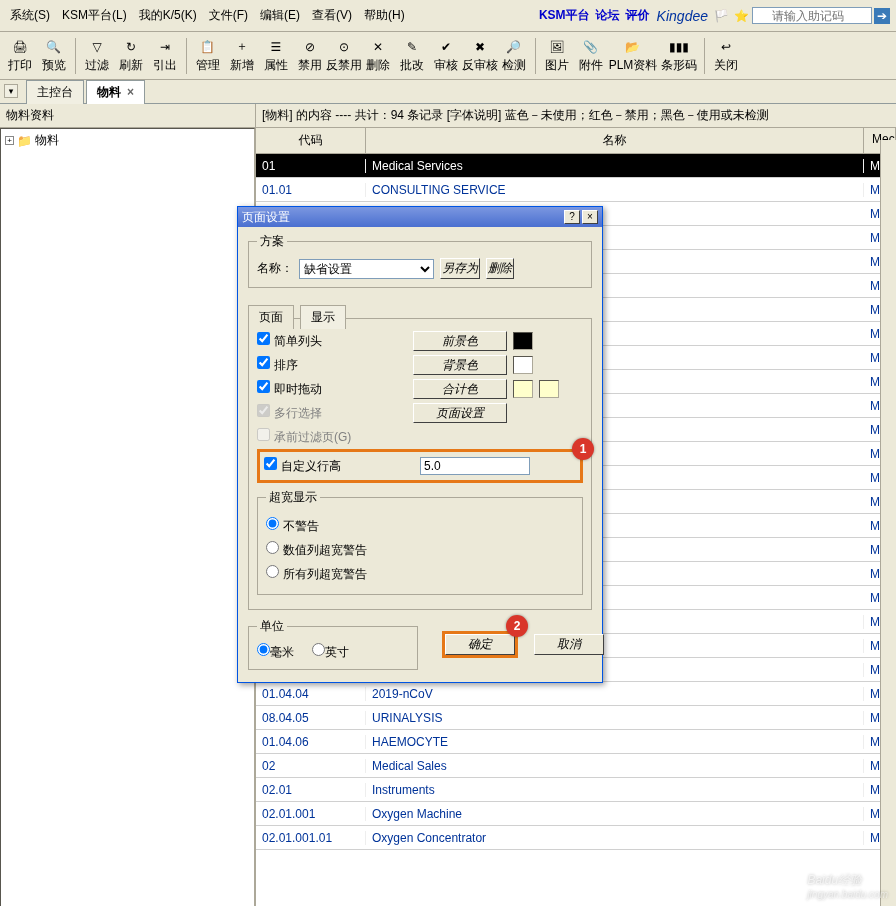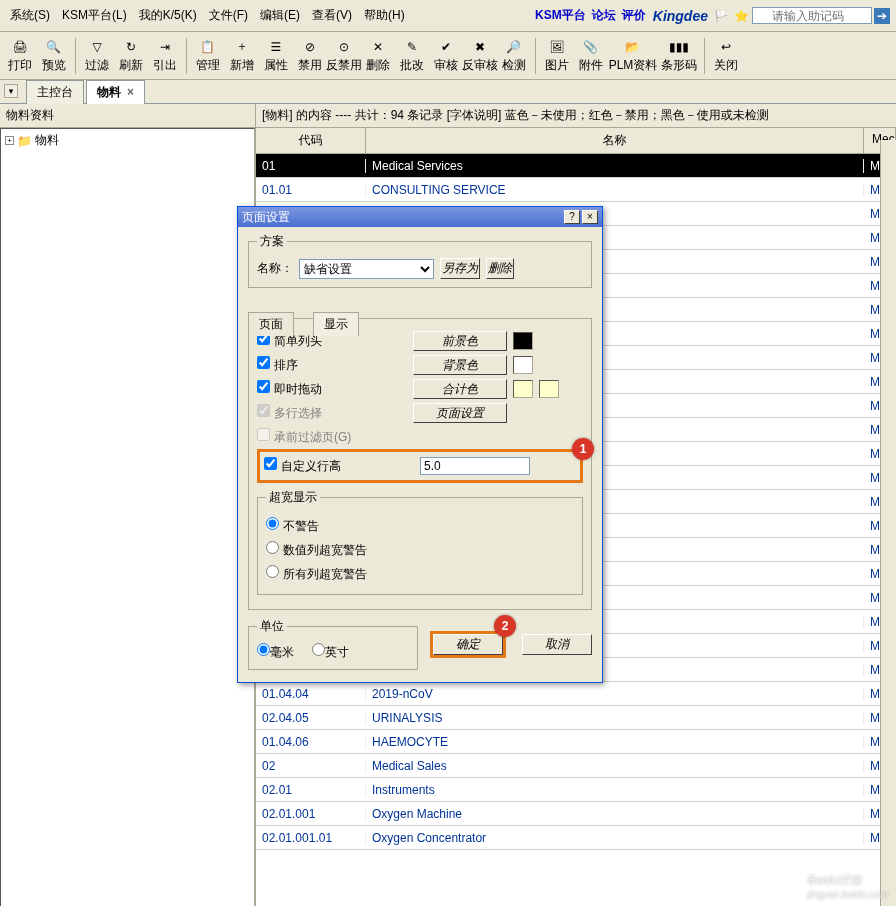--- a/index.html
+++ b/index.html
@@ -3,21 +3,21 @@
 <meta charset="utf-8">
 <style>
 * { box-sizing: border-box; margin: 0; padding: 0; font-family: "SimSun", "Microsoft YaHei", sans-serif; font-size: 12px; }
 body { background: #d4d0c8; width: 896px; height: 906px; overflow: hidden; position: relative; }
 
 
 .menubar { background: #ece9d8; height: 32px; display: flex; align-items: center; padding: 0 4px; border-bottom: 1px solid #aca899; }
 .menubar .menu-item { padding: 2px 6px; color: #000; cursor: pointer; }
 .menubar .spacer { flex: 1; }
 .menubar .brand-link { color: #0000cc; padding: 0 3px; font-weight: bold; }
-.menubar .brand-kingdee { color: #0033a0; font-weight: bold; font-style: italic; font-size: 14px; padding: 0 4px; }
+.menubar .brand-kingdee { color: #0033a0; font-weight: normal; font-style: italic; font-size: 14px; padding: 0 4px; }
 .menubar .search-box { width: 120px; height: 17px; border: 1px solid #7f9db9; background: #fff; padding: 0 19px; color: #888; }
 .menubar .icon { width: 16px; height: 16px; display: inline-flex; align-items: center; justify-content: center; margin: 0 2px; }
 
 
 .toolbar { background: #ece9d8; height: 48px; display: flex; align-items: center; padding: 2px 4px; border-bottom: 1px solid #aca899; gap: 2px; }
 .toolbar .tb-btn { width: 32px; height: 44px; display: flex; flex-direction: column; align-items: center; justify-content: center; gap: 1px; cursor: pointer; }
 .toolbar .tb-btn .tb-icon { width: 18px; height: 18px; display: flex; align-items: center; justify-content: center; }
 .toolbar .tb-btn .tb-label { font-size: 12px; color: #000; white-space: nowrap; }
 .toolbar .sep { width: 1px; height: 36px; background: #aca899; margin: 0 3px; }
 
@@ -61,21 +61,21 @@
 
 fieldset { border: 1px solid #aca899; padding: 8px 8px; margin-bottom: 6px; }
 fieldset legend { padding: 0 3px; }
 
 .scheme-row { display: flex; align-items: center; gap: 6px; }
 .scheme-row label { }
 .scheme-row select { width: 135px; height: 20px; background: #fff; border: 1px solid #7f9db9; }
 .winbtn { height: 21px; padding: 0 1px; background: #ece9d8; border: 1px solid #404040; border-top-color: #fff; border-left-color: #fff; cursor: pointer; font-style: italic; }
 
 .inner-tabs { display: flex; border-bottom: 1px solid #aca899; margin-top: 4px; }
-.inner-tabs .itab { padding: 3px 10px; border: 1px solid #aca899; border-bottom: none; background: #f1efe2; margin-right: 19px; position: relative; top: 18px; cursor: pointer; }
+.inner-tabs .itab { padding: 3px 10px; border: 1px solid #aca899; border-bottom: none; background: #f1efe2; margin-right: 6px; position: relative; top: 11px; cursor: pointer; }
 .inner-tabs .itab.active { background: #ece9d8; }
 
 .page-panel { border: 1px solid #aca899; border-top: none; padding: 10px 8px 8px 8px; }
 .page-panel .opt-row { display: flex; align-items: center; height: 24px; gap: 6px; }
 .page-panel .opt-row input[type=checkbox], .page-panel .opt-row input[type=radio] { margin-right: 4px; }
 .page-panel .opt-row .disabled { color: #808080; }
 .page-panel .left-col { width: 150px; }
 .page-panel .right-col { display: flex; align-items: center; gap: 6px; }
 .page-panel .color-btn { width: 94px; height: 20px; }
 .page-panel .swatch { width: 20px; height: 18px; border: 1px inset #aca899; }
@@ -335,21 +335,21 @@
           <div class="cell cell-code">01.04.03</div>
           <div class="cell cell-name">COAGULATION</div>
           <div class="cell cell-ext">Mec</div>
         </div>
         <div class="grid-row">
           <div class="cell cell-code">01.04.04</div>
           <div class="cell cell-name">2019-nCoV</div>
           <div class="cell cell-ext">Mec</div>
         </div>
         <div class="grid-row">
-          <div class="cell cell-code">02.04.05</div>
+          <div class="cell cell-code">08.04.05</div>
           <div class="cell cell-name">URINALYSIS</div>
           <div class="cell cell-ext">Mec</div>
         </div>
         <div class="grid-row">
           <div class="cell cell-code">01.04.06</div>
           <div class="cell cell-name">HAEMOCYTE</div>
           <div class="cell cell-ext">Mec</div>
         </div>
         <div class="grid-row">
           <div class="cell cell-code">02</div>
@@ -447,21 +447,21 @@
           </div>
         <div class="opt-row">
             <label><input type="radio" name="ow" style=""><span>数值列超宽警告</span></label>
           </div>
         <div class="opt-row">
             <label><input type="radio" name="ow" style=""><span>所有列超宽警告</span></label>
           </div>
       </fieldset>
     </div>
 
-    <div style="display:flex; gap:12px; margin-top:8px; align-items:center;">
+    <div style="display:flex; gap:24px; margin-top:8px; align-items:center;">
       <fieldset style="flex:0 0 170px; margin:0;">
         <legend>单位</legend>
         <div class="unit-row">
           <label><input type="radio" name="unit" checked="" style=""><span>毫米</span></label>
           <label><input type="radio" name="unit" style=""><span>英寸</span></label>
         </div>
       </fieldset>
       <div class="dialog-buttons" style="position:relative;">
         <div style="position:relative; display:inline-block;">
           <div class="highlight-box" style="padding:0; display:inline-block;">

